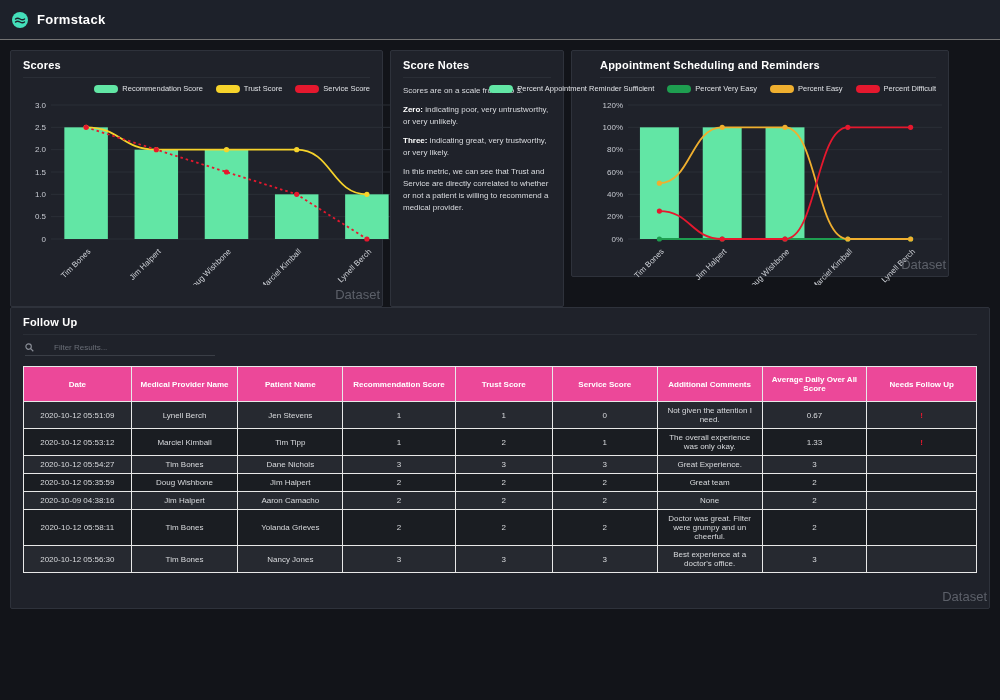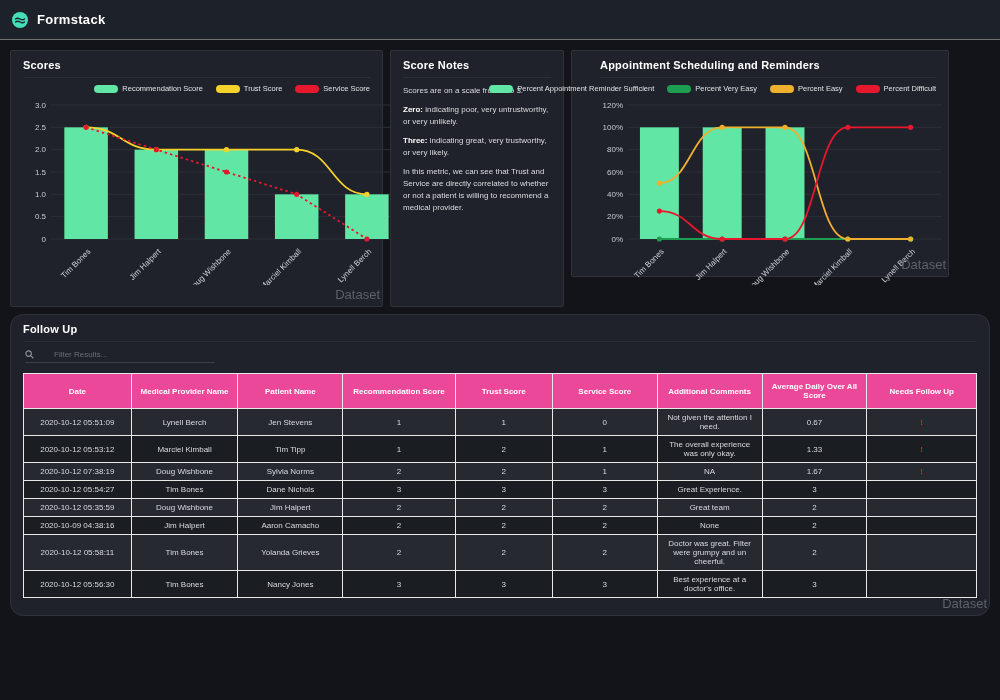--- a/index.html
+++ b/index.html
@@ -12,21 +12,21 @@
   
   .content { padding:10px; }
   .toprow { display:flex; gap:7px; }
   .panel { background:#1f222a; border:1px solid #2e323b; border-radius:2px;
     padding:8px 12px 6px; position:relative; }
   .panel h2 { font-size:11px; font-weight:bold; color:#fff; letter-spacing:.2px;
     padding-bottom:6px; border-bottom:1px solid #2a2e36; margin-bottom:4px; }
   .p-scores { width:373px; height:257px; }
   .p-notes  { width:174px; height:257px; }
   .p-appt   { width:378px; height:227px;padding-left:28px; }
-  .p-follow { margin-top:7px; width:980px; height:302px;border-radius:13px; }
+  .p-follow { margin-top:0; width:980px; height:302px; }
   
   .legend { display:flex; justify-content:flex-end; gap:13px; height:13px;
     align-items:center; margin-bottom:2px; }
   .legend .li { display:inline-flex; align-items:center; gap:4px; }
   .legend .pill { width:24px; height:8px; border-radius:4px; display:inline-block; }
   .legend .lt { font-size:7.5px; color:#dfe1e5; white-space:nowrap; }
   
   .chart { width:100%; height:188px; }
   .dataset { position:absolute; right:2px; bottom:4px; font-size:13px; color:#5c6069; cursor:pointer; }
   
@@ -244,31 +244,20 @@
             <td>Marciel Kimball</td>
             <td>Tim Tipp</td>
             <td>1</td>
             <td>2</td>
             <td>1</td>
             <td>The overall experience was only okay.</td>
             <td>1.33</td>
             <td class="alert">!</td>
           </tr>
           <tr>
-            <td>2020-10-12 07:38:19</td>
-            <td>Doug Wishbone</td>
-            <td>Sylvia Norms</td>
-            <td>2</td>
-            <td>2</td>
-            <td>1</td>
-            <td>NA</td>
-            <td>1.67</td>
-            <td class="alert">!</td>
-          </tr>
-          <tr>
             <td>2020-10-12 05:54:27</td>
             <td>Tim Bones</td>
             <td>Dane Nichols</td>
             <td>3</td>
             <td>3</td>
             <td>3</td>
             <td>Great Experience.</td>
             <td>3</td>
             <td></td>
           </tr>

